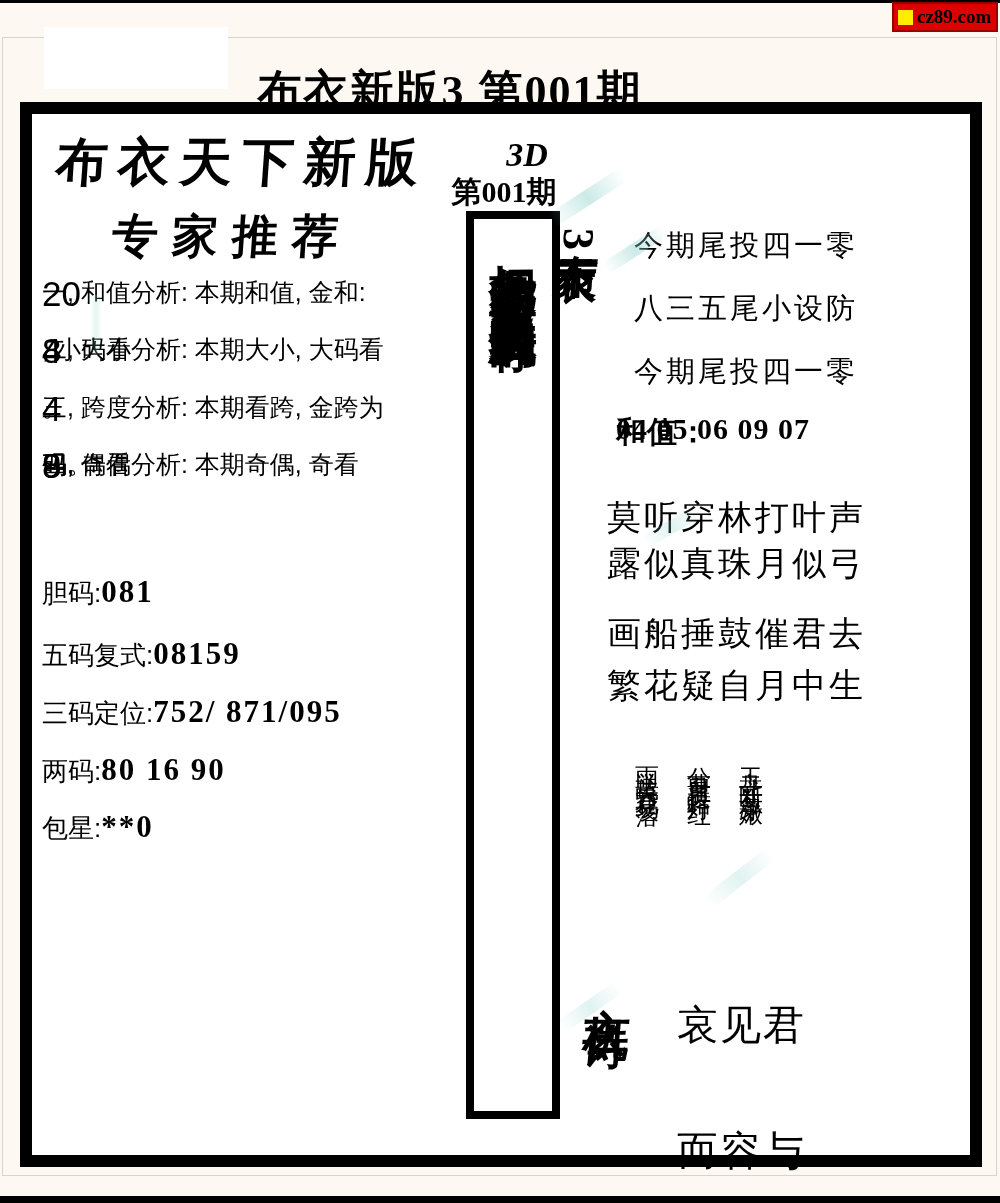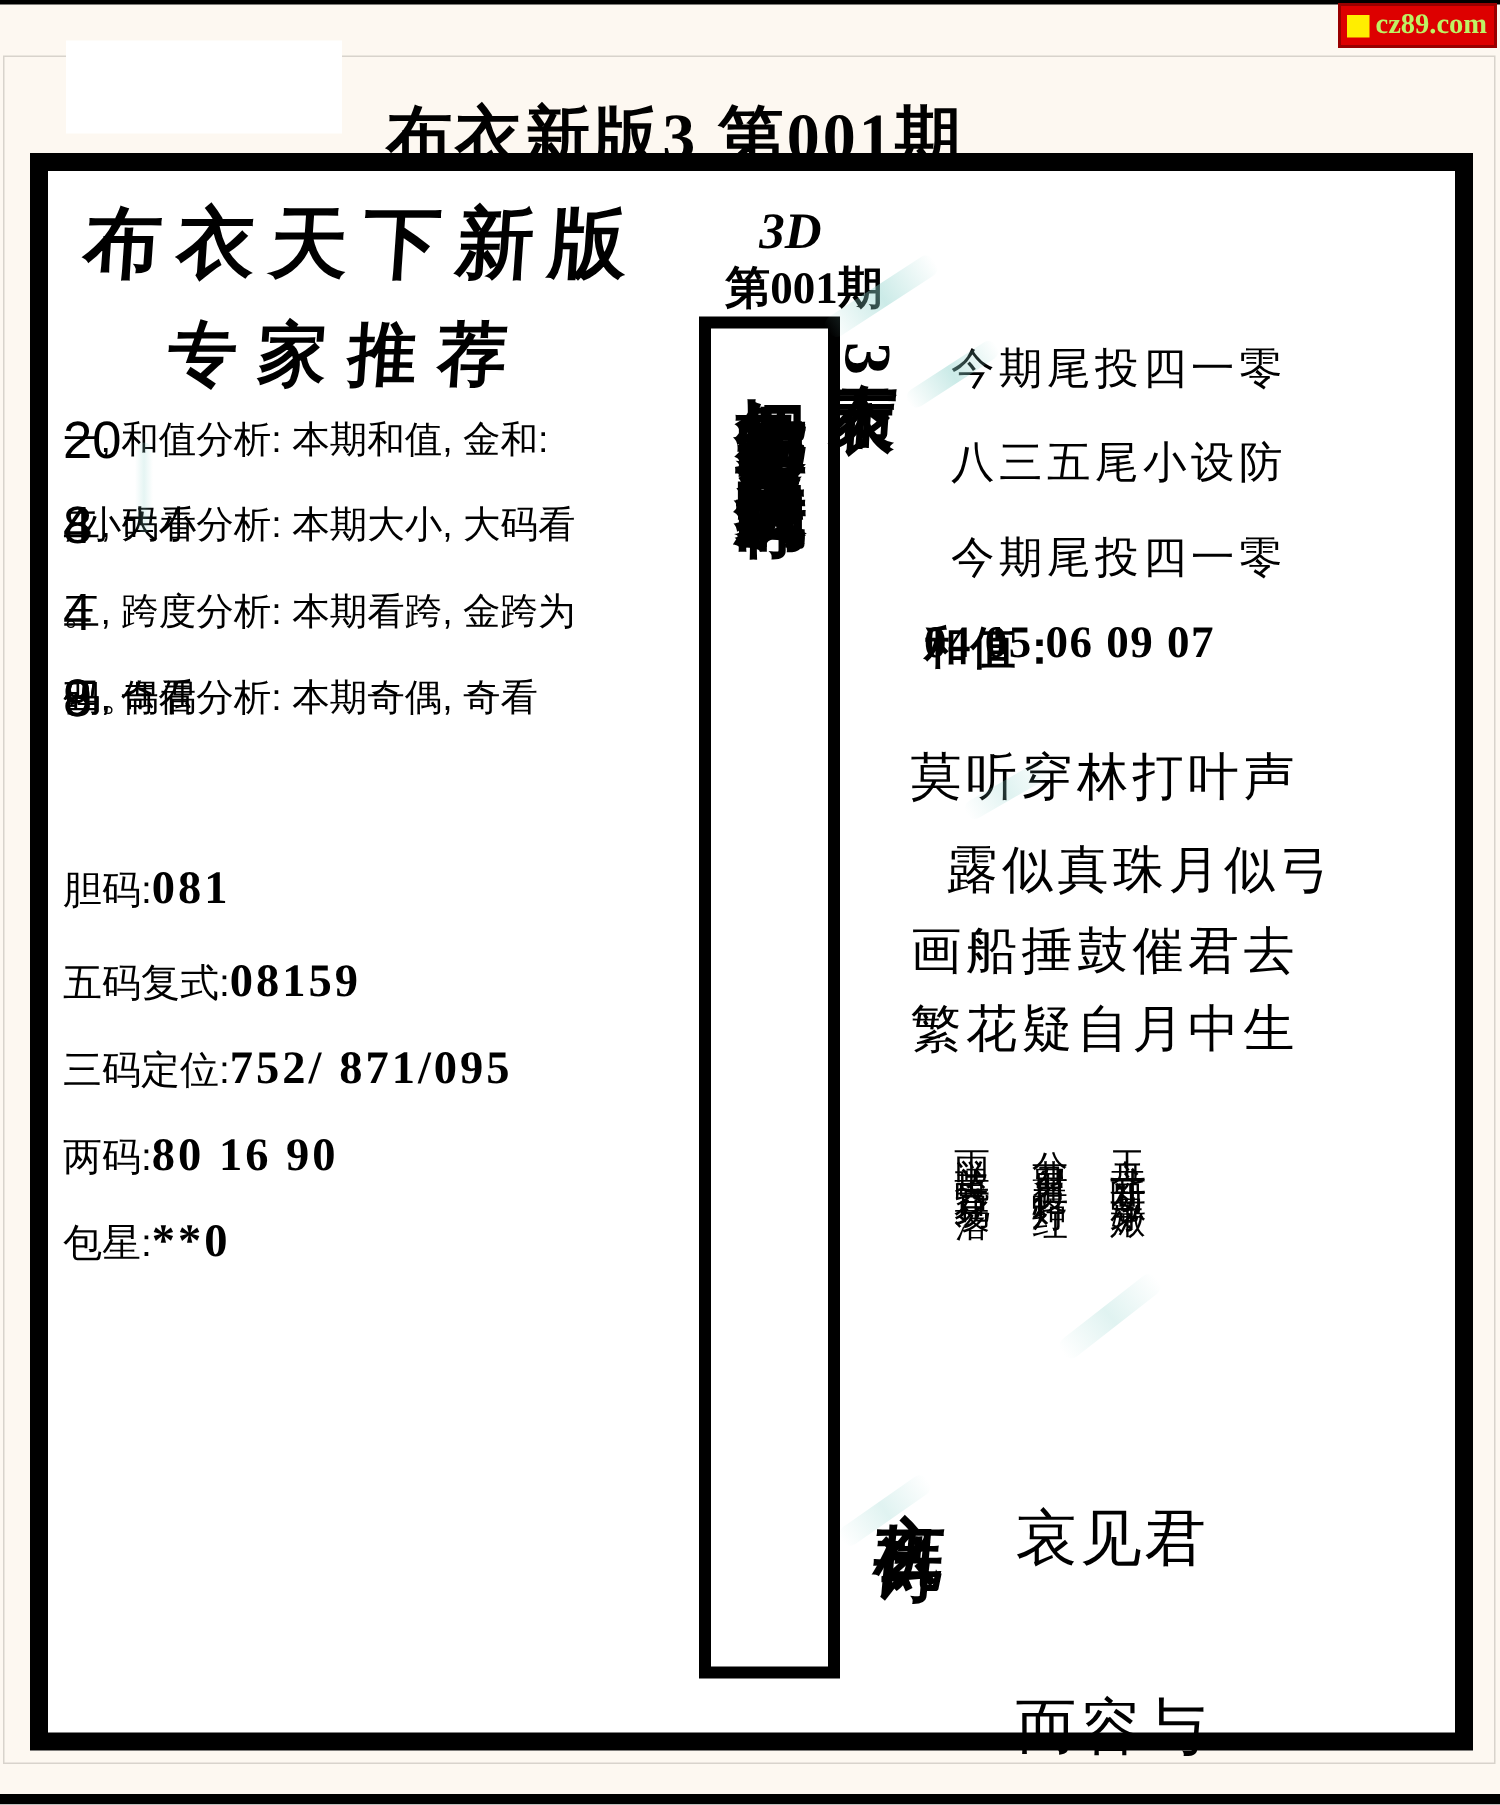--- a/index.html
+++ b/index.html
@@ -23,33 +23,33 @@
     text-align:center;font-size:44px;font-weight:bold;letter-spacing:2px;
     font-family:"Liberation Serif","DejaVu Serif",serif;
   }
   .badge{
     position:absolute;left:892px;top:2px;width:106px;height:30px;
     background:#dd0000;border:2px solid #990000;box-sizing:border-box;
     display:flex;align-items:center;gap:4px;padding:0 4px;
     text-decoration:none;
   }
   .badge-square{width:15px;height:15px;background:#ffee00;flex:0 0 auto;}
-  .badge-text{font-size:19px;font-weight:bold;color:#bef264;font-family:"Liberation Serif","DejaVu Serif",serif;}
+  .badge-text{font-size:19px;font-weight:bold;color:#000000;font-family:"Liberation Serif","DejaVu Serif",serif;}
 
   .frame{
     position:absolute;left:20px;top:102px;width:938px;height:1041px;
     border:12px solid #000;background:#ffffff;
   }
   .frame *{position:absolute;}
 
   
   .brand1{left:24px;top:14px;font-size:52px;font-weight:900;letter-spacing:10px;transform:skewX(-4deg);white-space:nowrap;}
   .brand2{left:80px;top:92px;font-size:46px;font-weight:900;letter-spacing:14px;transform:skewX(-4deg);white-space:nowrap;}
   .game{left:440px;top:22px;width:110px;text-align:center;font-size:34px;font-weight:bold;font-style:italic;}
-  .issue{left:444px;top:58px;width:120px;text-align:center;font-size:30px;font-weight:bold;white-space:nowrap;}
+  .issue{left:412px;top:58px;width:120px;text-align:center;font-size:30px;font-weight:bold;white-space:nowrap;}
 
   
   .slogan-box{
     left:434px;top:97px;width:78px;height:876px;
     border:8px solid #000;padding:8px 0;
     display:flex;flex-direction:column;align-items:center;gap:30px;
   }
   .slogan-part{
     position:static;writing-mode:vertical-rl;
     font-size:48px;font-weight:900;letter-spacing:2px;line-height:1;
@@ -72,21 +72,21 @@
   .bignum{font-size:35px;line-height:1;vertical-align:-3px;font-family:"Liberation Sans","DejaVu Sans",sans-serif;}
 
   
   .code-row{left:10px;display:flex;align-items:baseline;white-space:nowrap;}
   .cr1{top:460px;} .cr2{top:522px;} .cr3{top:580px;} .cr4{top:638px;} .cr5{top:695px;}
   .code-label{position:static;font-size:26px;font-family:"Liberation Sans","DejaVu Sans",sans-serif;}
   .code-value{position:static;font-size:31px;font-weight:bold;margin-left:0;letter-spacing:2px;font-family:"Liberation Serif","DejaVu Serif",serif;}
 
   
   .poem-line{left:575px;font-size:34px;letter-spacing:3px;white-space:nowrap;}
-  .pl1{top:381px;} .pl2{top:443px;margin-left:24px;} .pl3{top:497px;} .pl4{top:549px;}
+  .pl1{top:381px;} .pl2{top:427px;} .pl3{top:497px;} .pl4{top:549px;}
 
   
   .columns{left:600px;top:634px;display:flex;gap:22px;}
   .vcol{position:static;writing-mode:vertical-rl;font-size:24px;letter-spacing:6px;line-height:1.25;white-space:nowrap;}
 
   
   .mystery-title{left:556px;top:856px;writing-mode:vertical-rl;font-size:46px;font-weight:900;letter-spacing:8px;transform:skewX(-5deg);line-height:1;}
   .mystery-line{left:645px;font-size:41px;letter-spacing:2px;white-space:nowrap;}
   .ml1{top:884px;} .ml2{top:926px;} .ml3{top:968px;} .ml4{top:1010px;}
 

